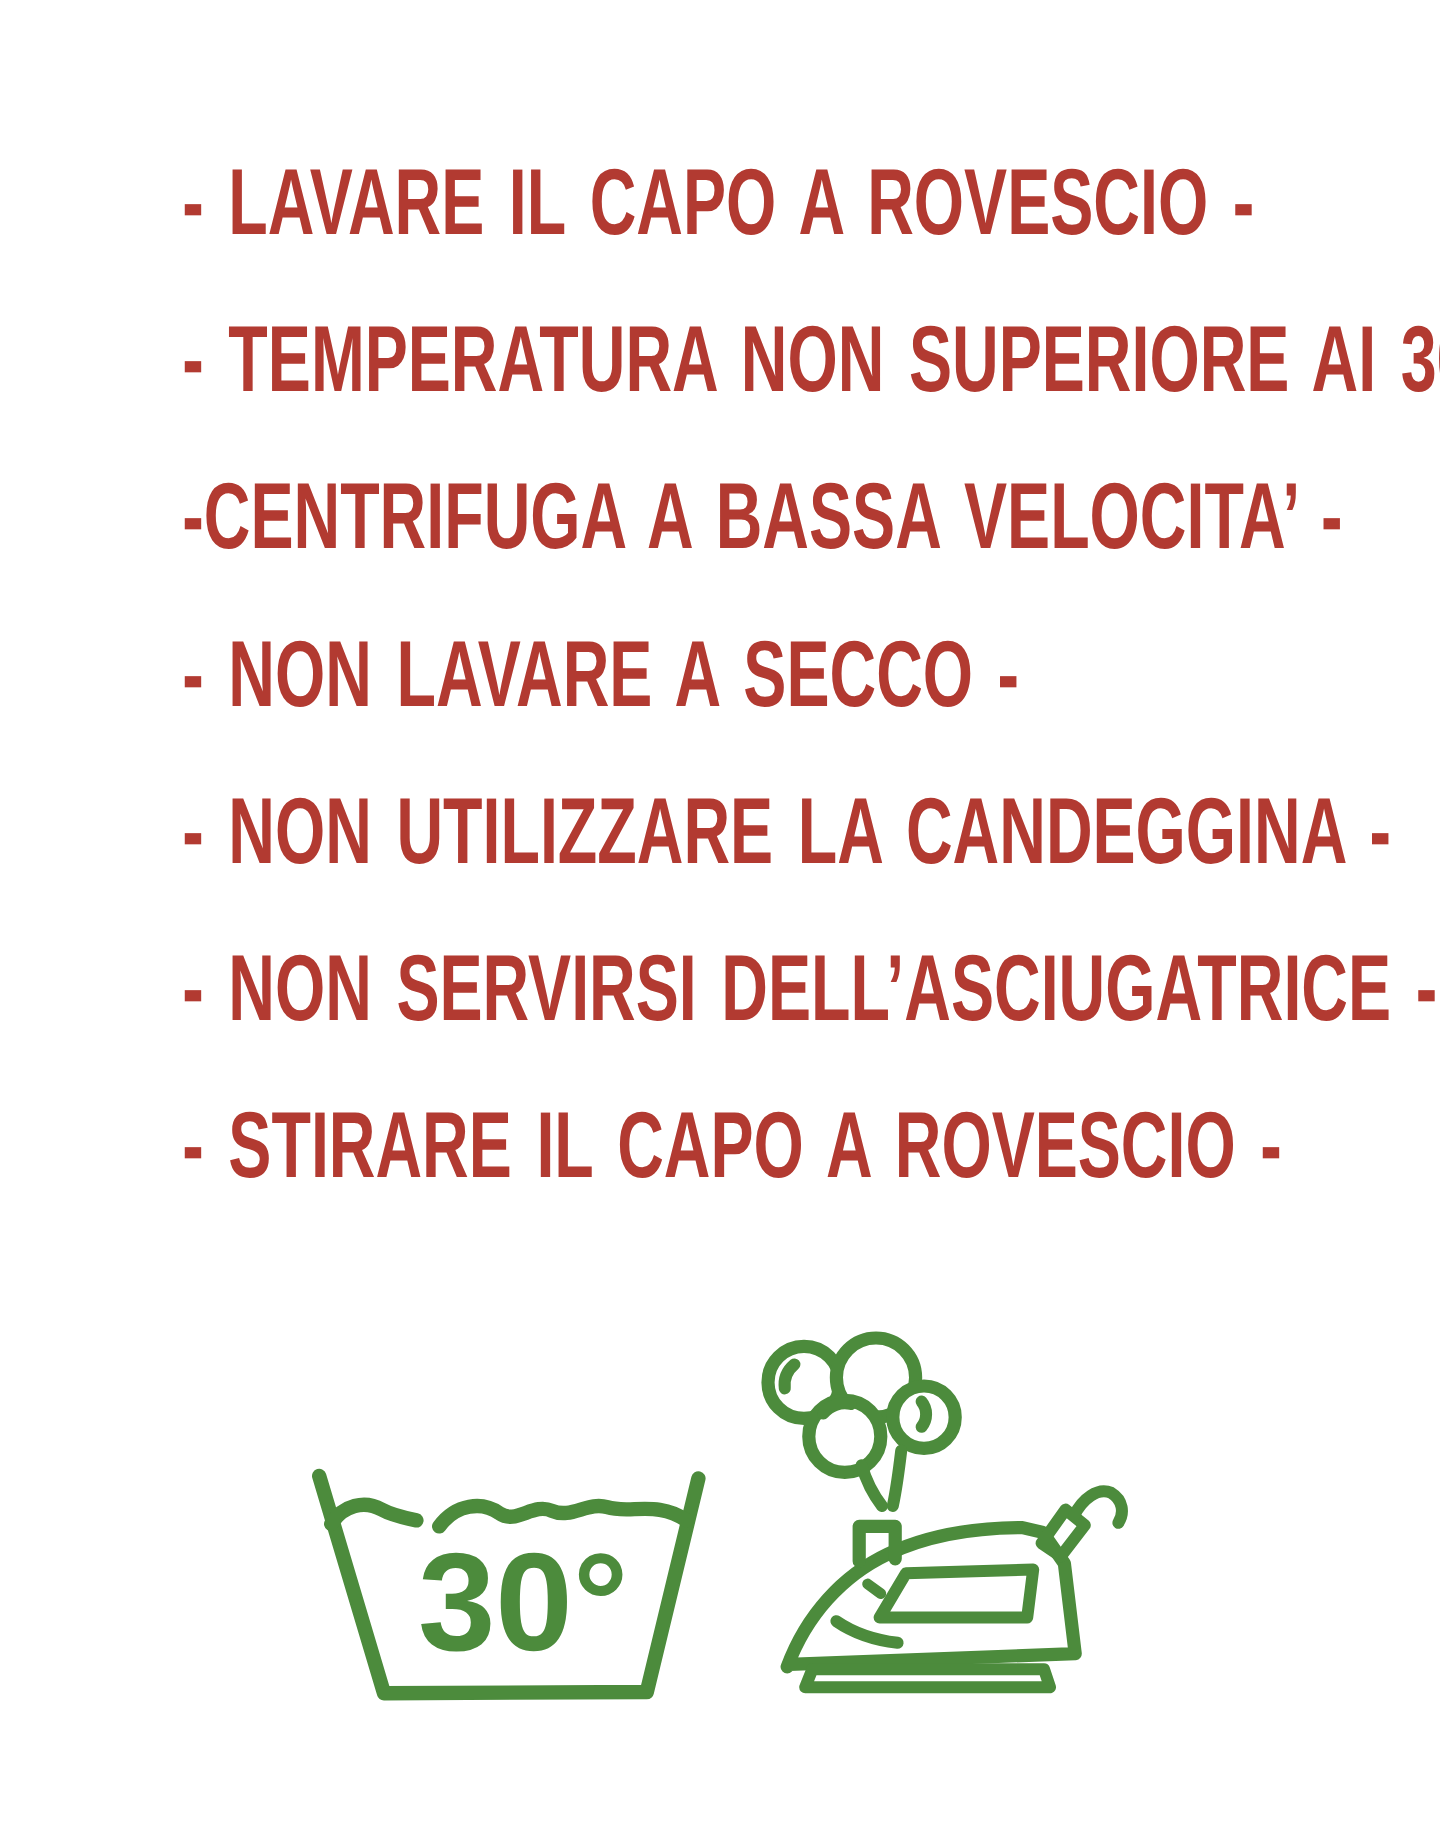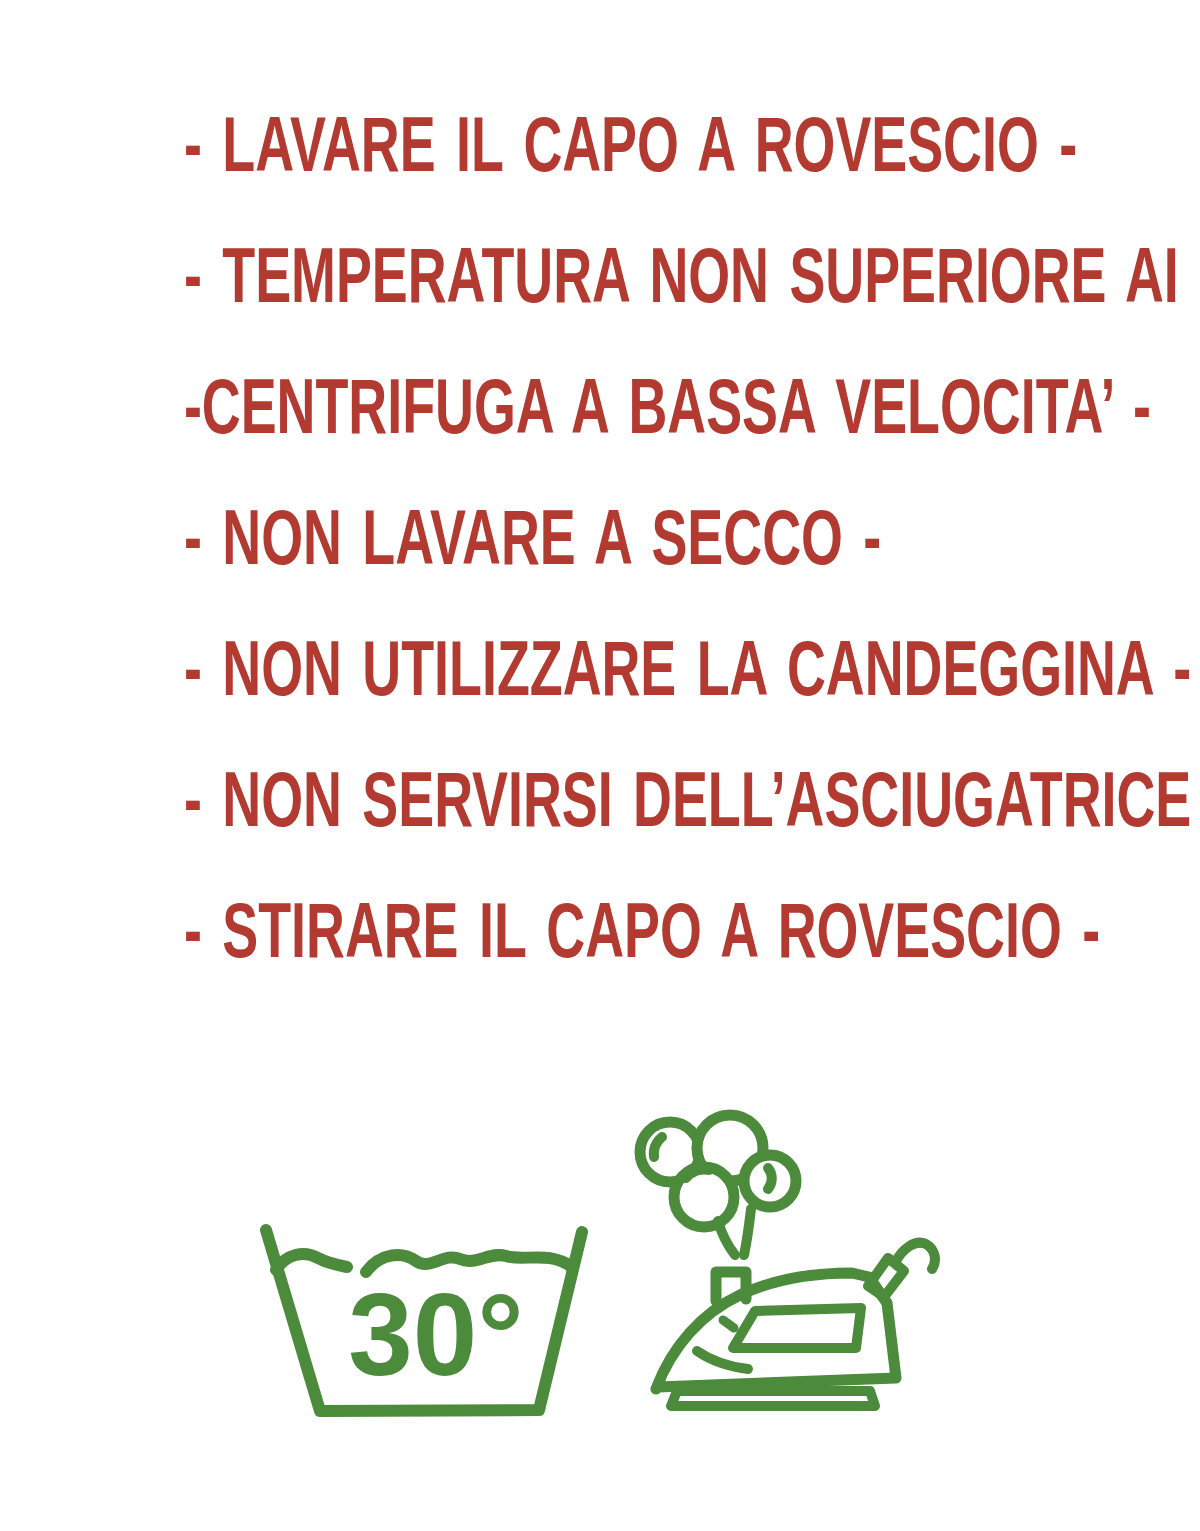--- a/index.html
+++ b/index.html
@@ -8,21 +8,21 @@
     --background:#ffffff;
   }
   html,body{margin:0;padding:0;}
   body{
     width:1200px;height:1531px;
     background:var(--background);
     font-family:"Liberation Sans","DejaVu Sans",sans-serif;
     overflow:hidden;
   }
   .poster{position:relative;width:1200px;height:1531px;background:var(--background);}
-  .lines{position:absolute;top:79px;left:0;width:980px;margin-left:32px;}
+  .lines{position:absolute;top:103px;left:0;width:980px;}
   .line{
     height:131px;line-height:131px;
     text-align:center;white-space:nowrap;
     font-weight:bold;font-size:78px;
     color:var(--text-red);
     letter-spacing:0px;word-spacing:8px;
     transform:scaleX(0.69);
     transform-origin:50% 50%;
   }
   .icon{position:absolute;}

